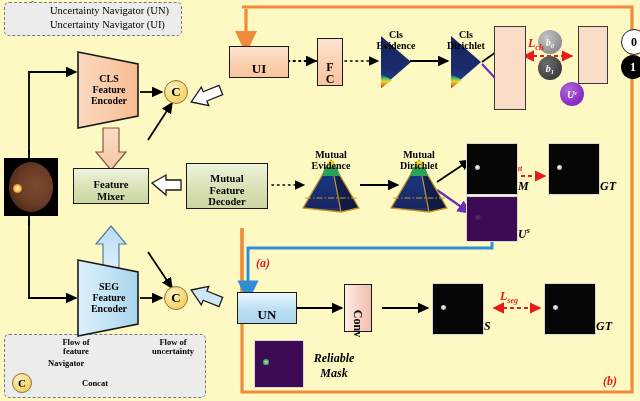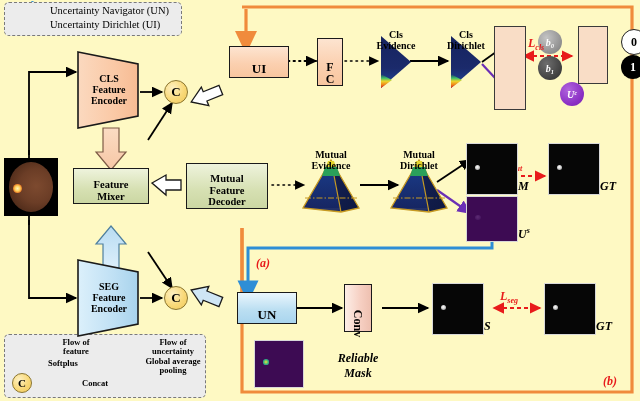--- a/index.html
+++ b/index.html
@@ -237,27 +237,26 @@
 
     <line x1="12" y1="345" x2="47" y2="345" stroke="#000" stroke-width="1.8" marker-end="url(#ah-black)"></line>
     <line x1="104" y1="345" x2="140" y2="345" stroke="#6b2fb5" stroke-width="2.3" marker-end="url(#ah-purple)"></line>
     <line x1="12" y1="364" x2="44" y2="364" stroke="#000" stroke-width="1.7" stroke-dasharray="1.5,3.5" stroke-linecap="round" marker-end="url(#ah-black)"></line>
     <line x1="104" y1="364" x2="140" y2="364" stroke="#000" stroke-width="1.7" stroke-dasharray="6,3,1.5,3" marker-end="url(#ah-black)"></line>
     <line x1="104" y1="384" x2="140" y2="384" stroke="#e81b1b" stroke-width="1.8" stroke-dasharray="3.5,2.5" marker-end="url(#ah-red)" marker-start="url(#ah-red-s)"></line>
   </svg>
 
   <div id="legend-top" class="abs"></div>
   <div class="txt lg-txt" style="left:50px;top:5px;font-size:10.5px;">Uncertainty Navigator (UN)</div>
-  <div class="txt lg-txt" style="left:50px;top:19px;font-size:10.5px;">Uncertainty Dirichlet (UI)</div>
+  <div class="txt lg-txt" style="left:50px;top:19px;font-size:10.5px;">Uncertainty Navigator (UI)</div>
 
   <div id="legend-bot" class="abs"></div>
   <div class="txt ctr bold" style="left:50px;top:338px;width:52px;font-size:8.5px;">Flow of<br>feature</div>
   <div class="txt ctr bold" style="left:142px;top:338px;width:62px;font-size:8.5px;">Flow of<br>uncertainty</div>
-  <div class="txt bold" style="left:48px;top:359px;font-size:8.5px;">Softplus</div>
-  <div class="txt ctr bold" style="left:142px;top:357px;width:62px;font-size:8.5px;">Global average<br>pooling</div>
+  <div class="txt bold" style="left:48px;top:359px;font-size:8.5px;">Navigator</div>
   <div class="txt bold" style="left:50px;top:379px;font-size:8.5px;padding-left:32px;">Concat</div>
   <div class="cirC" style="left:12px;top:373px;width:20px;height:20px;font-size:11px;">C</div>
 
   <div class="fundus" style="left:4px;top:158px;width:52px;height:56px;">
     <div class="eye"></div>
     <div class="disc"></div>
   </div>
 
   <div class="trap" style="left:76px;top:50px;width:66px;height:80px;">
     <svg width="66" height="80" style="position:absolute;left:0;top:0;">
@@ -362,18 +361,18 @@
   <div class="label-it" style="left:484px;top:319px;font-size:12px;">S</div>
 
   <div class="mask" style="left:544px;top:283px;width:50px;height:50px;">
     <div class="spot"></div>
   </div>
   <div class="label-it" style="left:596px;top:319px;font-size:12px;">GT</div>
 
   <div class="rmask" style="left:254px;top:340px;width:48px;height:46px;">
     <div class="spot"></div>
   </div>
-  <div class="txt ctr ital bold" style="left:304px;top:351px;width:60px;font-size:12px;line-height:1.25;margin-left:24px;">Reliable<br>Mask</div>
+  <div class="txt ctr ital bold" style="left:304px;top:351px;width:60px;font-size:12px;line-height:1.25;">Reliable<br>Mask</div>
 
   <div style="position:absolute;left:256px;top:256px;font-style:italic;font-weight:bold;color:#e81b1b;font-size:12px;">(a)</div>
   <div style="position:absolute;left:603px;top:374px;font-style:italic;font-weight:bold;color:#e81b1b;font-size:12px;">(b)</div>
 
 </div>
 
 </body></html>

